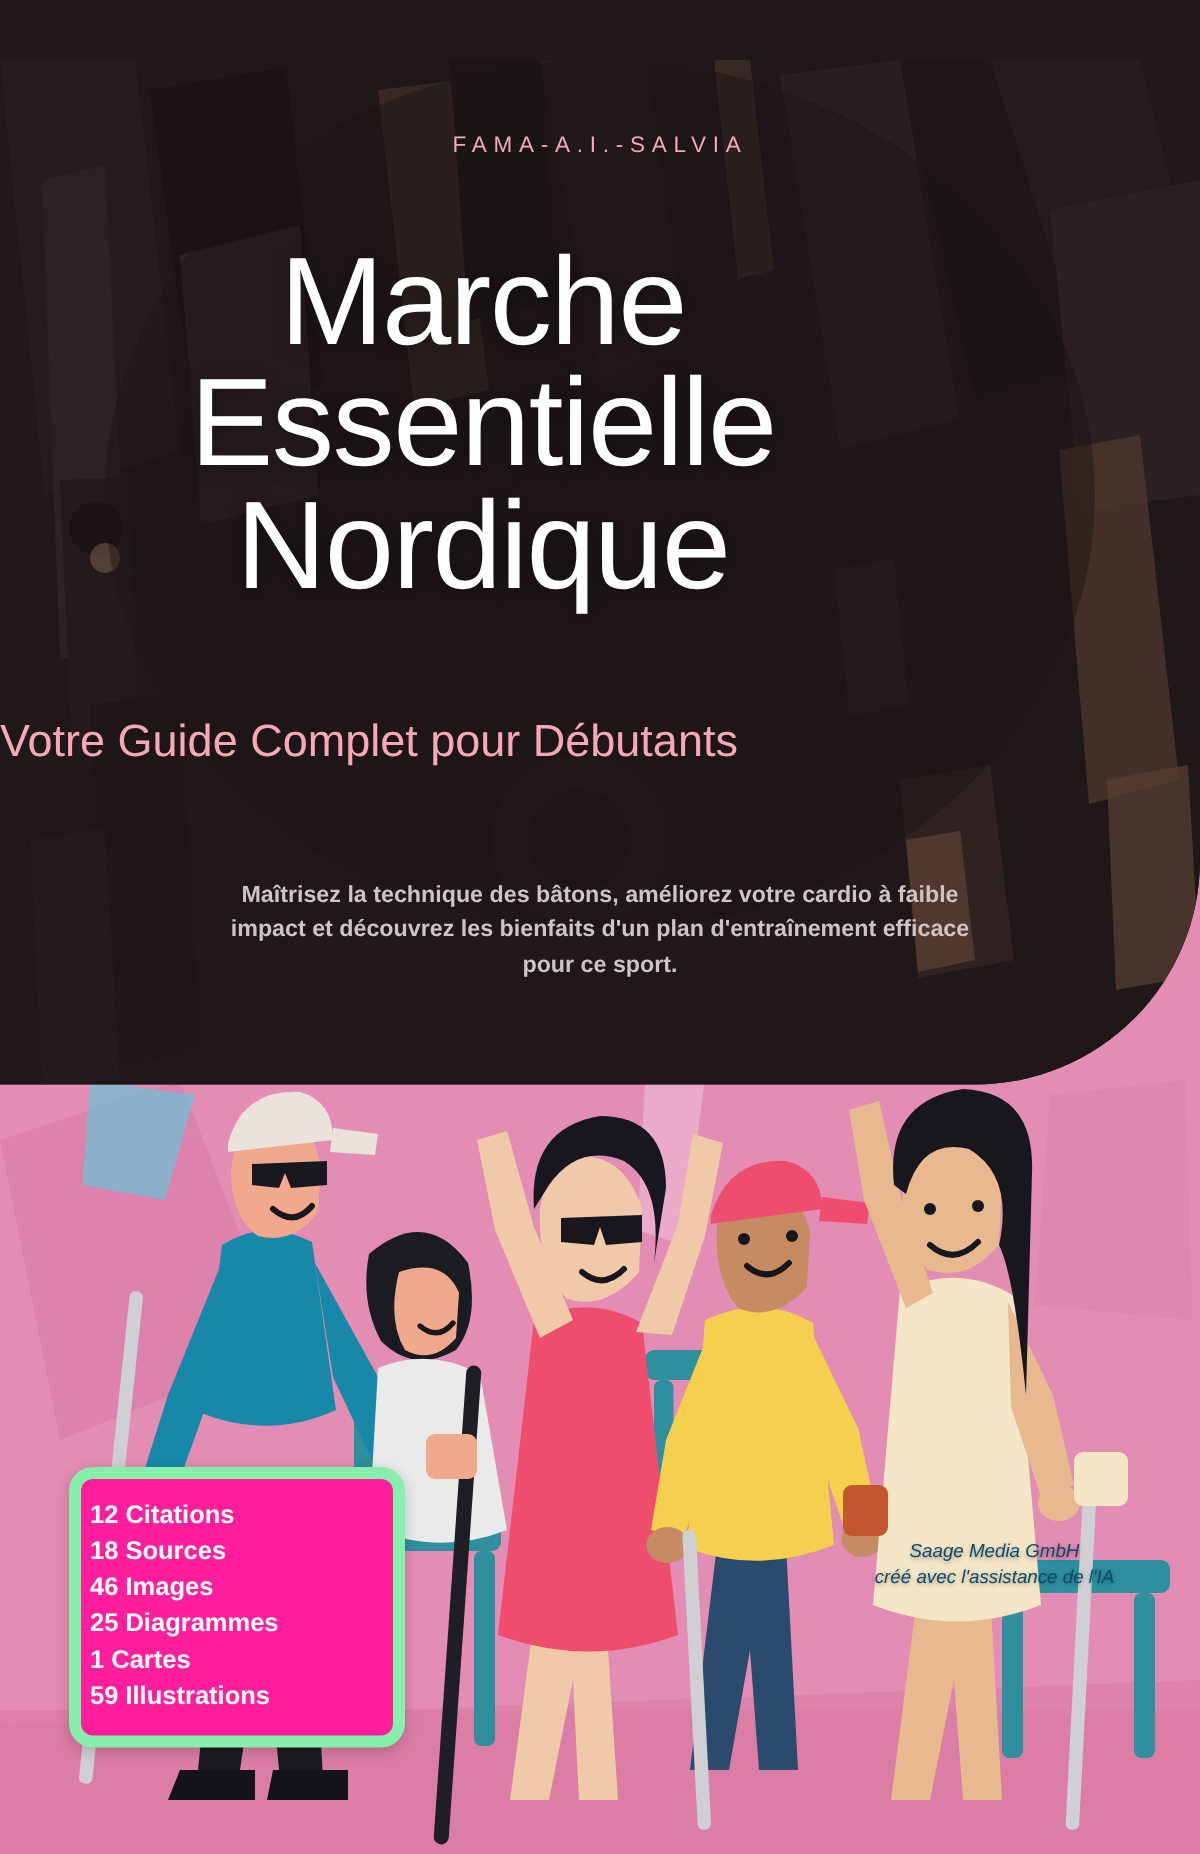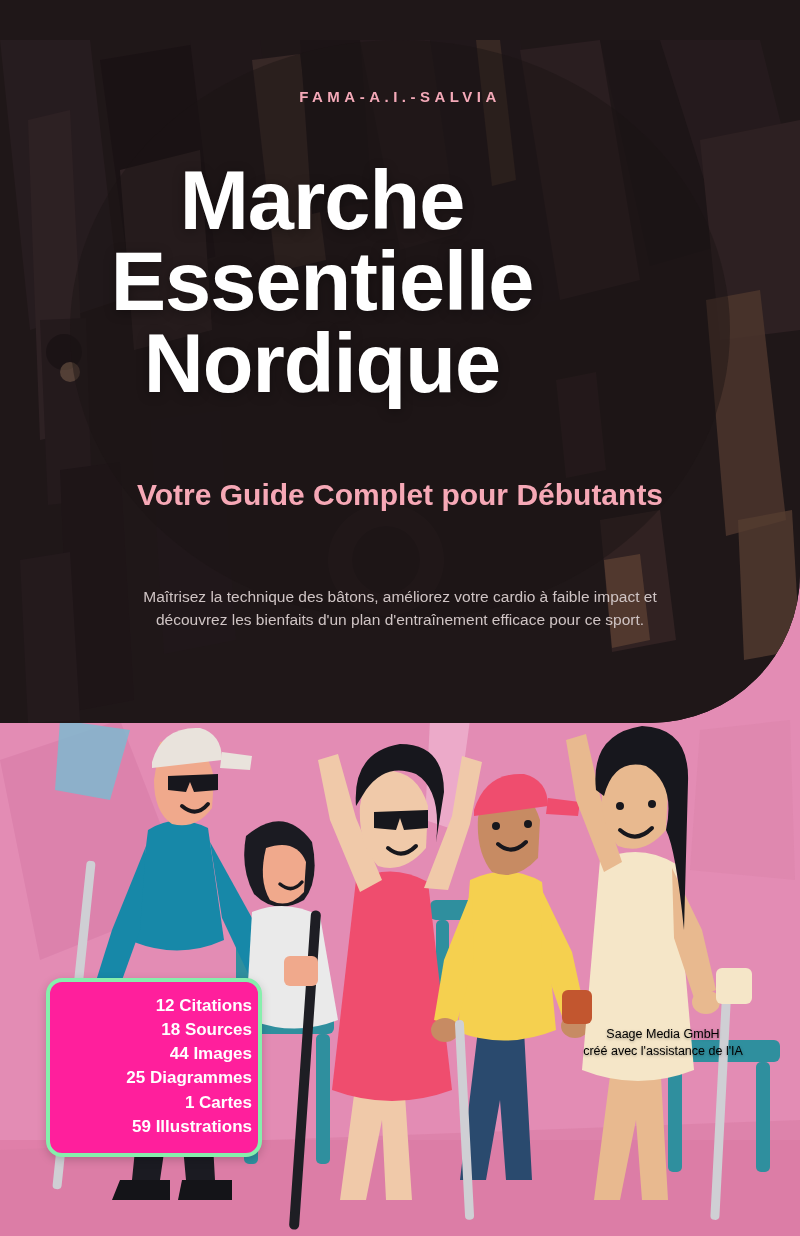--- a/index.html
+++ b/index.html
@@ -52,87 +52,88 @@
   }
 
   .author {
     position: absolute;
     top: 88px;
     width: 800px;
     text-align: center;
     color: #f4a9b8;
     font-size: 15px;
     letter-spacing: 4.5px;
-    font-weight: bold;
+    font-weight: normal;
   }
 
   .title {
     position: absolute;
     top: 160px;
     width: 644px;
     text-align: center;
     color: #ffffff;
     font-size: 83px;
     line-height: 0.98;
-    font-weight: 700;
+    font-weight: 400;
     letter-spacing: -1px;
     text-shadow: 0 2px 12px rgba(0,0,0,0.35);
   }
   .title div { display: block; }
 
   .subtitle {
     position: absolute;
     top: 478px;
     width: 800px;
-    text-align: center;
     color: #f6a8b6;
     font-size: 30px;
-    font-weight: 700;
+    font-weight: 400;
   }
 
   .blurb {
     position: absolute;
     top: 585px;
     left: 140px;
     width: 520px;
     text-align: center;
     color: #cfc4c4;
     font-size: 15.5px;
     line-height: 1.5;
+    font-weight: bold;
   }
 
   
   .features {
     position: absolute;
     left: 46px;
     top: 978px;
     width: 196px;
     padding: 12px 6px 14px 6px;
     background: #ff1f9c;
-    border: 4px solid #86efac;
+    border: 8px solid #86efac;
     border-radius: 16px;
-    text-align: right;
+    text-align: left;
     color: #ffffff;
     font-size: 17px;
     font-weight: bold;
     line-height: 1.42;
     box-shadow: 0 3px 10px rgba(0,0,0,0.18);
   }
 
   
   .publisher {
     position: absolute;
     left: 548px;
     top: 1026px;
     width: 230px;
     text-align: center;
-    color: #000000;
+    color: #0c4a6e;
     font-size: 12.5px;
     line-height: 1.35;
     text-shadow: 0 1px 3px rgba(0,0,0,0.35);
+    font-style: italic;
   }
 </style>
 </head>
 <body>
 
 <div class="cover">
 
   <div class="illustration">
     <svg class="illu-svg" width="800" height="1236" viewBox="0 0 800 1236">
       <rect x="0" y="0" width="800" height="1236" fill="#e38cb4"></rect>
@@ -311,21 +312,21 @@
 
       <div class="subtitle">Votre Guide Complet pour Débutants</div>
 
       <div class="blurb">Maîtrisez la technique des bâtons, améliorez votre cardio à faible impact et découvrez les bienfaits d'un plan d'entraînement efficace pour ce sport.</div>
     </div>
   </div>
 
   <div class="features">
     <div>12 Citations</div>
     <div>18 Sources</div>
-    <div>44 Images</div>
+    <div>46 Images</div>
     <div>25 Diagrammes</div>
     <div>1 Cartes</div>
     <div>59 Illustrations</div>
   </div>
 
   <div class="publisher">
     <div>Saage Media GmbH</div>
     <div>créé avec l'assistance de l'IA</div>
   </div>
 

